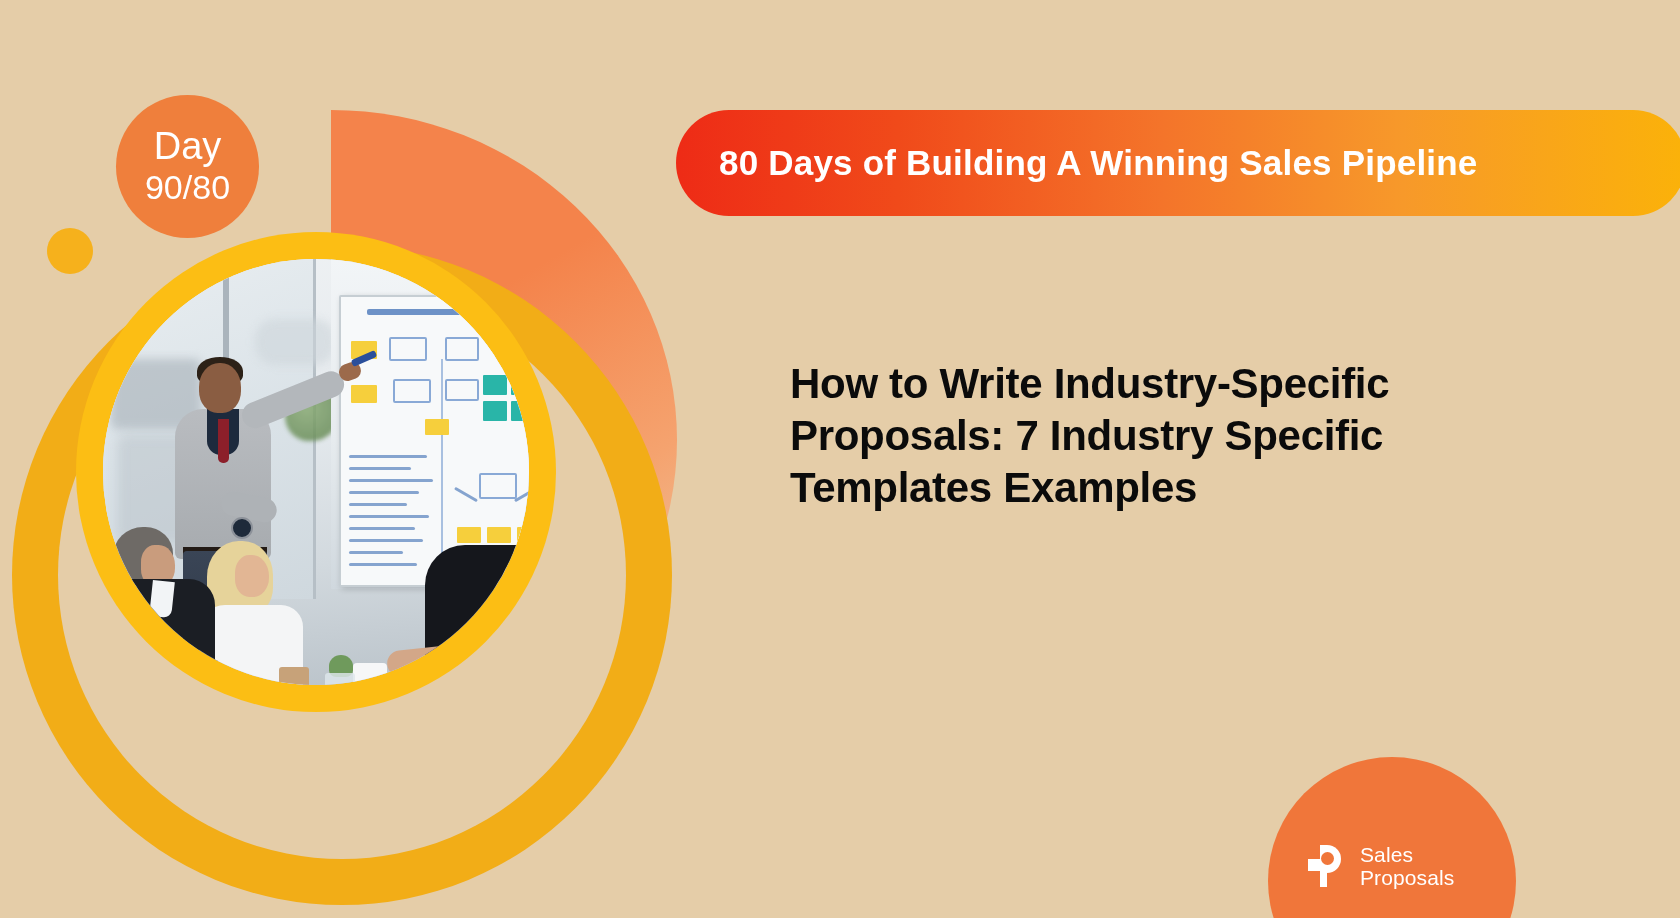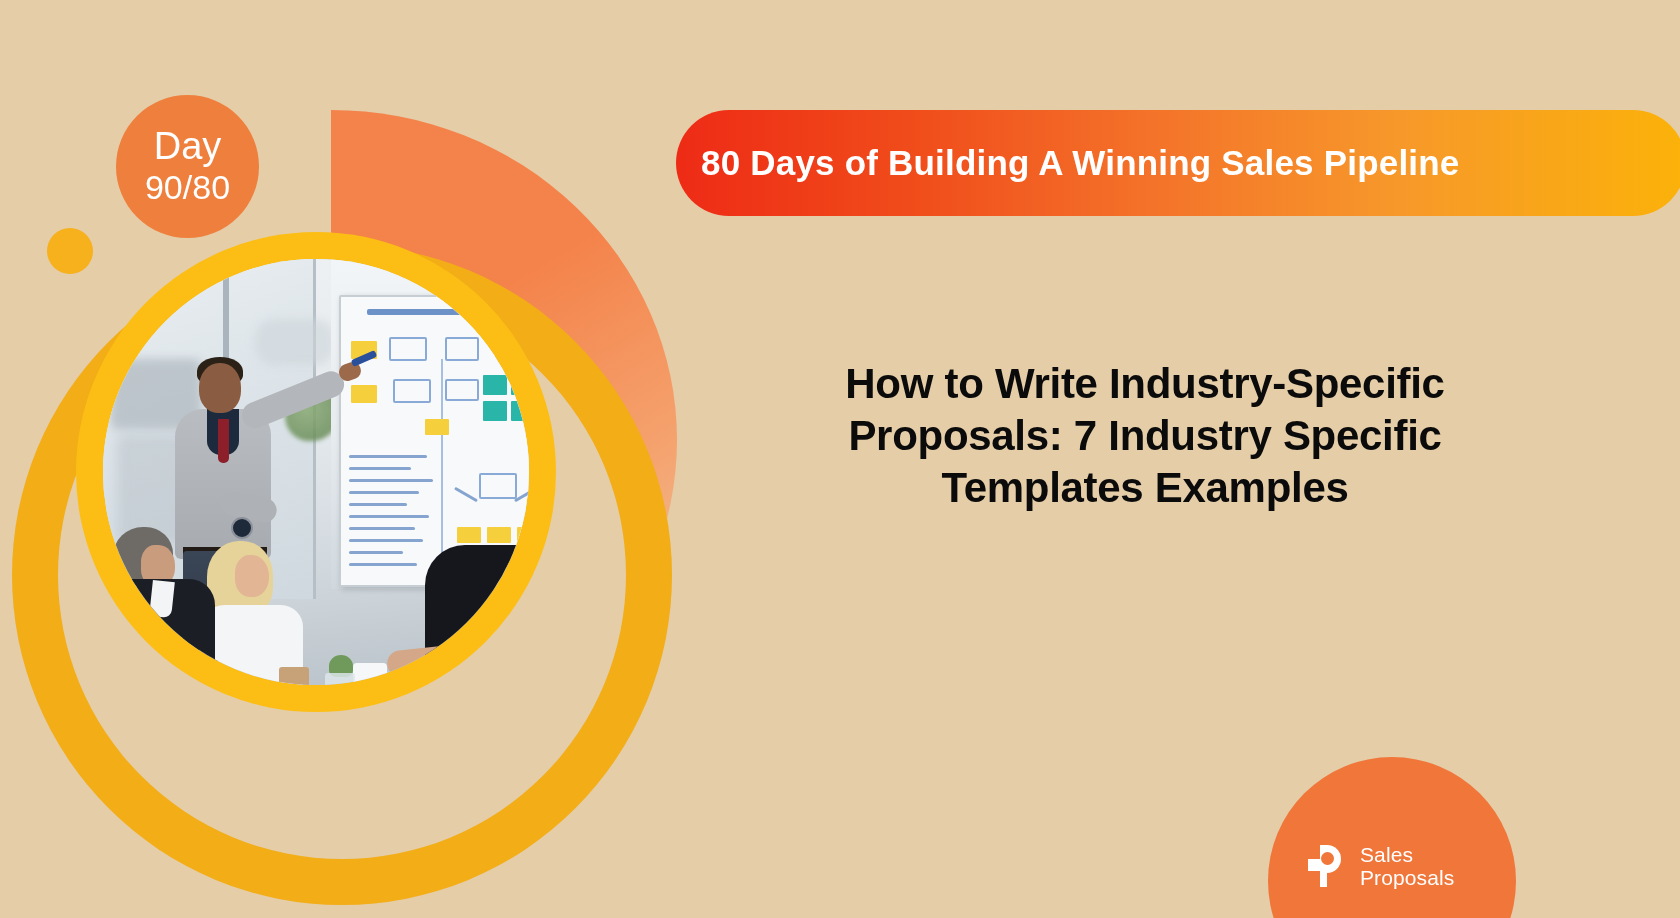--- a/index.html
+++ b/index.html
@@ -262,21 +262,21 @@
     left: 676px;
     top: 110px;
     width: 1010px;
     height: 106px;
     border-radius: 53px;
     background: linear-gradient(90deg, #ee2b16 0%, #f04a1a 22%, #f4742a 48%, #f7992a 72%, #fbb209 100%);
     display: flex;
     align-items: center;
   }
   .banner-title {
-    margin-left: 25px;
+    margin-left: 43px;
     color: #ffffff;
     font-size: 35px;
     font-weight: bold;
     letter-spacing: .2px;
     white-space: nowrap;
   }
 
   
   .day-badge {
     position: absolute;
@@ -294,21 +294,21 @@
   }
   .day-badge-label  { font-size: 38px; line-height: 40px; font-weight: 400; }
   .day-badge-number { font-size: 34px; line-height: 42px; font-weight: 400; }
 
   
   .headline {
     position: absolute;
     left: 790px;
     top: 358px;
     width: 710px;
-    text-align: center;
+    text-align: left;
     color: #0b0b0b;
     font-size: 42px;
     line-height: 52px;
     font-weight: bold;
     letter-spacing: -0.3px;
   }
 
   
   .logo-badge {
     position: absolute;

